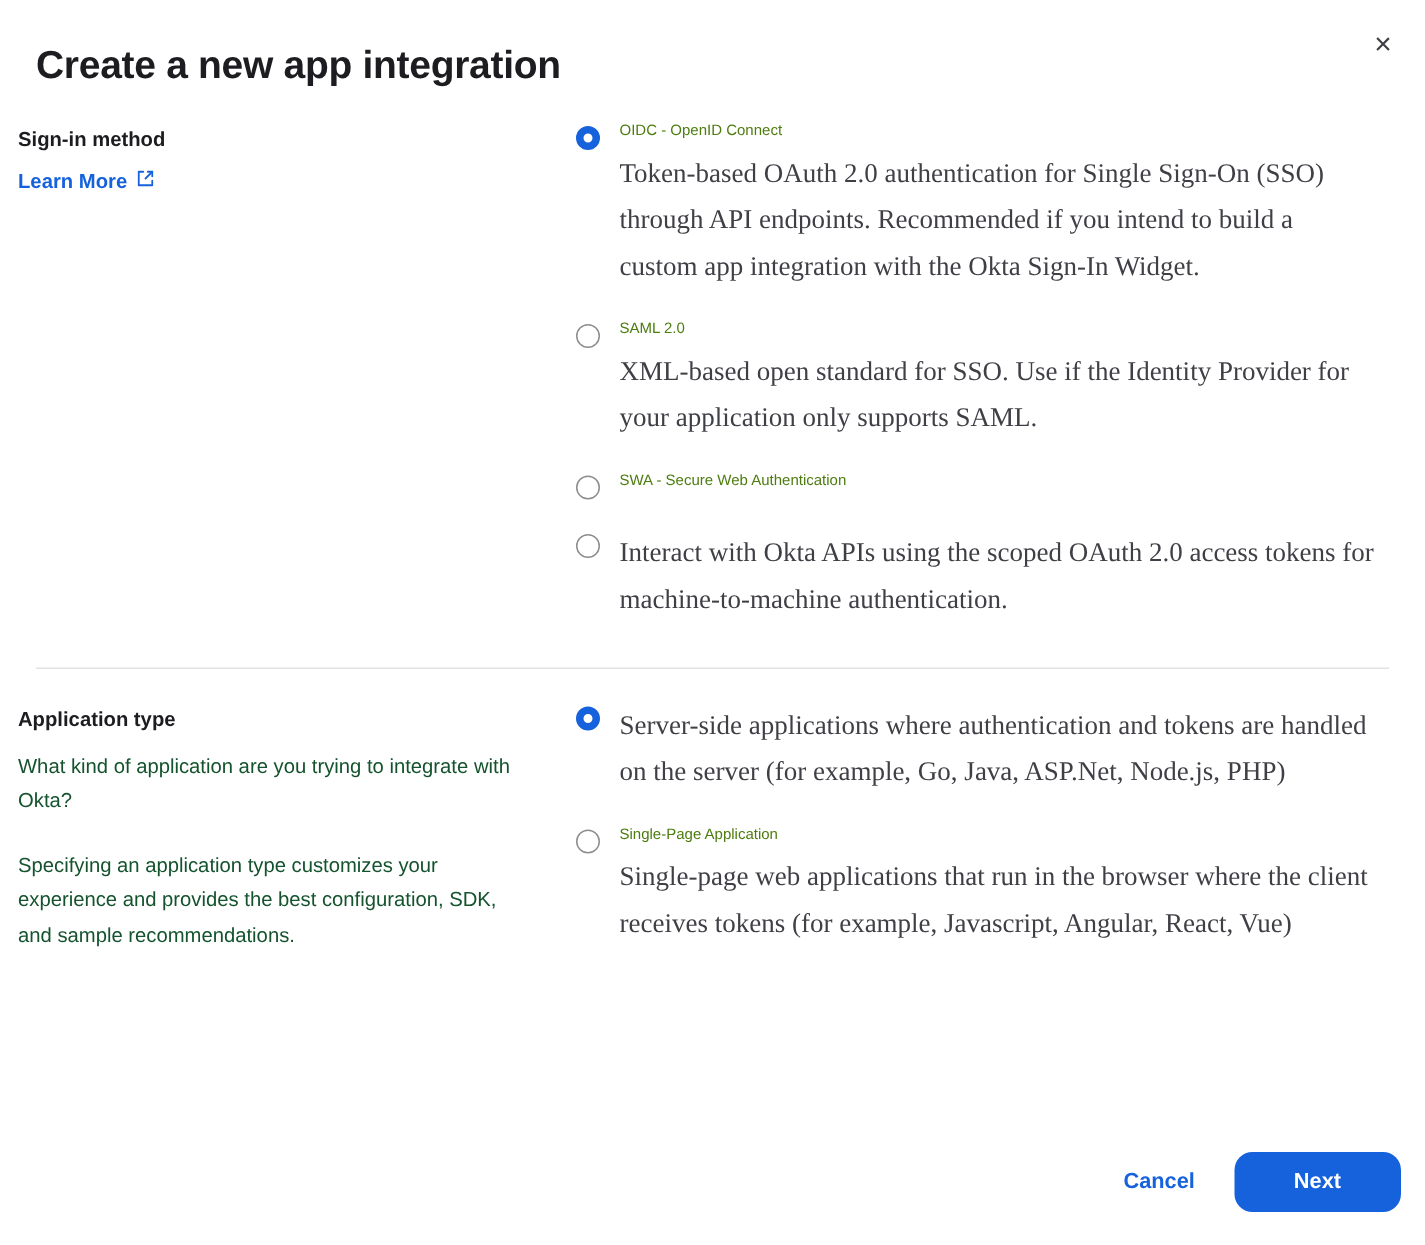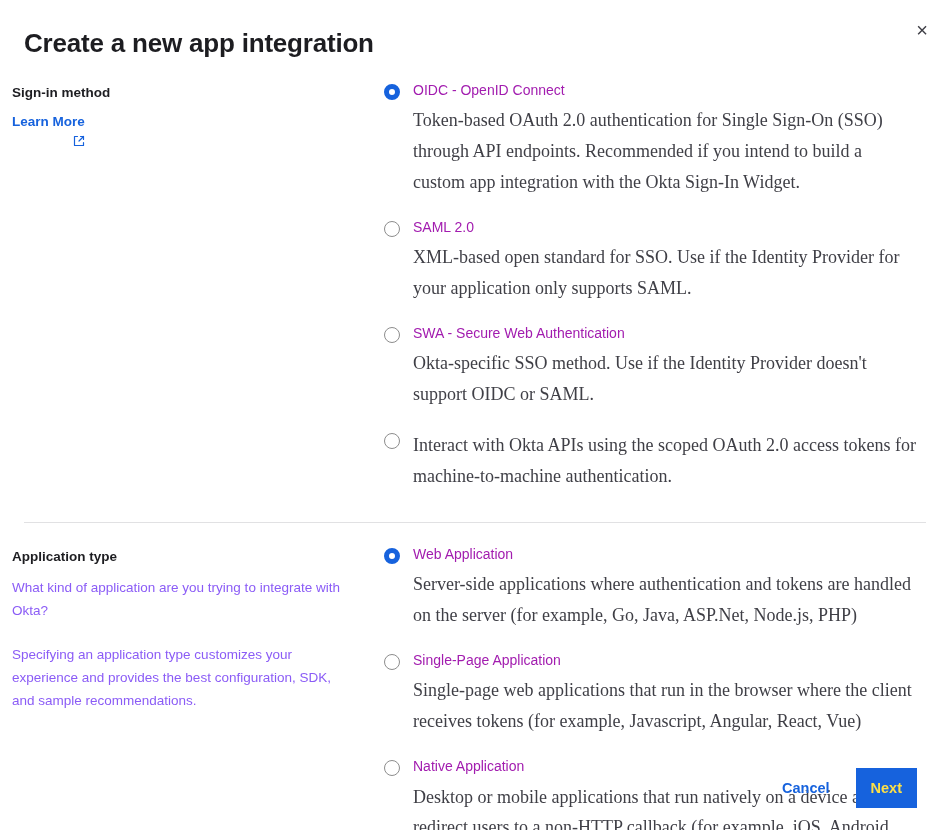--- a/index.html
+++ b/index.html
@@ -60,34 +60,33 @@
     padding-right: 22px;
   }
   .section-label {
     font-size: 13.5px;
     font-weight: bold;
     color: #1d1d21;
     margin: 0 0 12px 0;
   }
   .learn-more {
     display: inline-flex;
-    align-items: flex-end;
+    align-items: flex-start;
     gap: 6px;
     font-size: 13.5px;
     font-weight: bold;
     color: #1662dd;
     text-decoration: none;
     cursor: pointer;
-    flex-direction: column;
   }
   .learn-more .ext-icon svg { display: block; }
   .left-para {
     font-size: 13.5px;
     line-height: 1.72;
-    color: #8b5cf6;
+    color: #14532d;
     margin: 0 0 20px 0;
     max-width: 345px;
   }
   .option {
     display: flex;
     align-items: flex-start;
     margin-bottom: 20px;
     cursor: pointer;
   }
   .option:last-child { margin-bottom: 0; }
@@ -101,64 +100,64 @@
     margin-top: 3px;
     margin-right: 13px;
     position: relative;
   }
   .radio.checked {
     border: 5px solid #1662dd;
     background: #ffffff;
   }
   .opt-body { flex: 1 1 auto; }
   .opt-title {
-    font-size: 14px;
-    color: #a21caf;
+    font-size: 10px;
+    color: #4d7c0f;
     line-height: 1.3;
     margin-bottom: 6px;
   }
   .opt-desc {
     font-size: 18px;
     color: #3f3f46;
     line-height: 1.72;
     max-width: 510px;
     font-family: Liberation Serif, serif;
   }
   .divider {
     height: 1px;
     background: #e1e1e3;
     margin: 30px 24px 0 24px;
   }
   .footer {
     position: absolute;
-    right: 33px;
+    right: 16px;
     bottom: 22px;
     display: flex;
     align-items: center;
     gap: 22px;
   }
   .btn-cancel {
     background: transparent;
     border: none;
     color: #1662dd;
     font-size: 14.5px;
     font-weight: bold;
     font-family: "Liberation Sans", sans-serif;
     cursor: pointer;
     padding: 8px 4px;
   }
   .btn-next {
     background: #1662dd;
     border: none;
-    color: #fde047;
+    color: #ffffff;
     font-size: 14.5px;
     font-weight: bold;
     font-family: "Liberation Sans", sans-serif;
-    border-radius: 0;
-    padding: 12px 15px;
+    border-radius: 12px;
+    padding: 12px 40px;
     cursor: pointer;
   }
 </style>
 </head>
 <body>
 
 <div class="dialog">
 
   <button class="close-btn">×</button>
 
@@ -193,21 +192,20 @@
         <div class="opt-body">
           <div class="opt-title">SAML 2.0</div>
           <div class="opt-desc">XML-based open standard for SSO. Use if the Identity Provider for your application only supports SAML.</div>
         </div>
       </div>
 
       <div class="option">
         <span class="radio"></span>
         <div class="opt-body">
           <div class="opt-title">SWA - Secure Web Authentication</div>
-          <div class="opt-desc">Okta-specific SSO method. Use if the Identity Provider doesn't support OIDC or SAML.</div>
         </div>
       </div>
 
       <div class="option">
         <span class="radio"></span>
         <div class="opt-body">
           <div class="opt-desc">Interact with Okta APIs using the scoped OAuth 2.0 access tokens for machine-to-machine authentication.</div>
         </div>
       </div>
 
@@ -220,40 +218,32 @@
     <div class="section-left">
       <div class="section-label">Application type</div>
       <p class="left-para">What kind of application are you trying to integrate with Okta?</p>
       <p class="left-para">Specifying an application type customizes your experience and provides the best configuration, SDK, and sample recommendations.</p>
     </div>
     <div class="section-right">
 
       <div class="option">
         <span class="radio checked"></span>
         <div class="opt-body">
-          <div class="opt-title">Web Application</div>
           <div class="opt-desc">Server-side applications where authentication and tokens are handled on the server (for example, Go, Java, ASP.Net, Node.js, PHP)</div>
         </div>
       </div>
 
       <div class="option">
         <span class="radio"></span>
         <div class="opt-body">
           <div class="opt-title">Single-Page Application</div>
           <div class="opt-desc">Single-page web applications that run in the browser where the client receives tokens (for example, Javascript, Angular, React, Vue)</div>
         </div>
       </div>
 
-      <div class="option">
-        <span class="radio"></span>
-        <div class="opt-body">
-          <div class="opt-title">Native Application</div>
-          <div class="opt-desc">Desktop or mobile applications that run natively on a device and redirect users to a non-HTTP callback (for example, iOS, Android, React Native)</div>
-        </div>
-      </div>
 
     </div>
   </div>
 
   <div class="footer">
     <button class="btn-cancel">Cancel</button>
     <button class="btn-next">Next</button>
   </div>
 
 </div>

